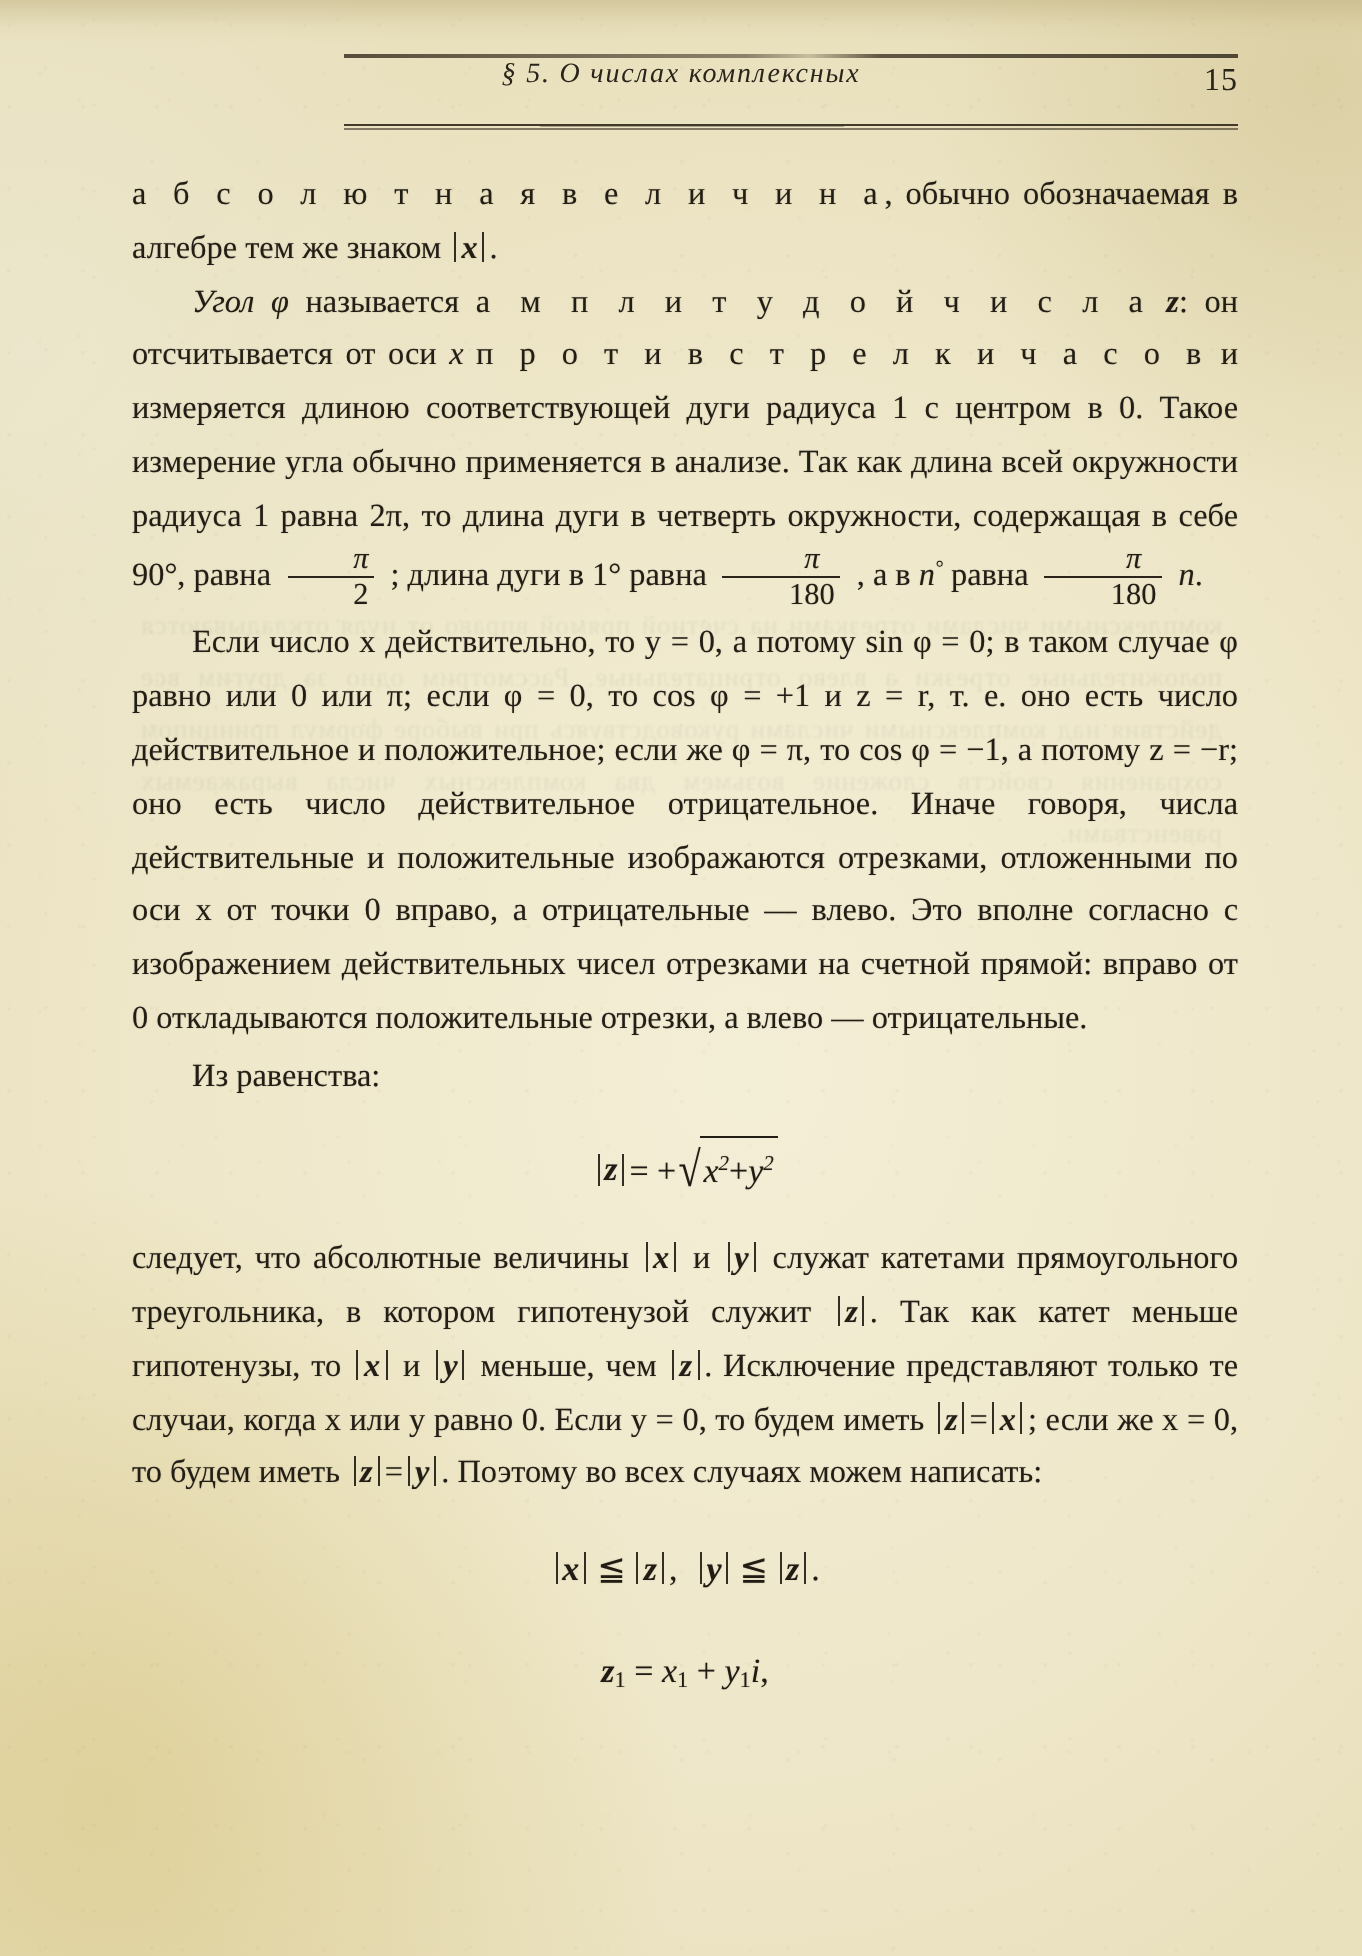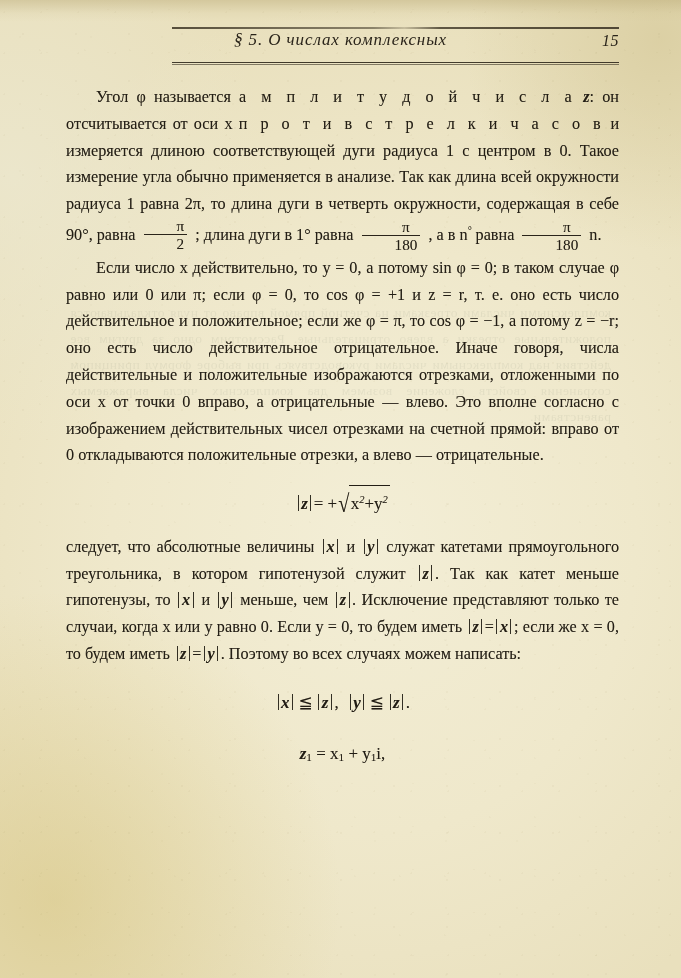--- a/index.html
+++ b/index.html
@@ -79,28 +79,27 @@
     position: absolute;
     left: 22%; width: 34%; top: 0; height: 100%;
     background: linear-gradient(180deg, rgba(60,52,36,0.35) 0%, rgba(60,52,36,0.35) 45%,
                 transparent 46%, transparent 100%);
   }
   .running-title {
     position: absolute;
     left: 0; right: 0; top: 30px;
     text-align: center;
     font-style: italic;
-    font-size: 17px;
+    font-size: 14px;
     letter-spacing: 0.9px;
     color: #2a241a;
   }
   .folio {
     position: absolute;
     right: 62px; top: 32px;
-    font-style: italic;
     font-size: 16px;
     letter-spacing: 0.5px;
     color: #2a241a;
   }
 
   
   .body {
     position: absolute;
     left: 66px;
     right: 62px;
@@ -111,20 +110,21 @@
     text-align: justify;
     text-justify: inter-word;
     font-size: 16.2px;
     line-height: 26.8px;
     color: #231e15;
     text-shadow: 0 0 0.6px rgba(35,30,21,0.35);
   }
   p.indent { text-indent: 30px; }
   .sp { letter-spacing: 3.4px; }
   i.v, .v {
+    font-style: italic;
     font-family: "Liberation Serif", "DejaVu Serif", serif;
   }
   .bold-v { font-style: italic; font-weight: bold; }
 
   
   .abs { white-space: nowrap; }
   .abs .bar {
     display: inline-block;
     width: 1px;
     height: 0.95em;
@@ -199,25 +199,27 @@
 
   <div class="content">
 
     <div class="head-rule-top"></div>
     <div class="running-title">§ 5. О числах комплексных</div>
     <div class="folio">15</div>
     <div class="head-rule-bot"></div>
 
     <div class="body">
 
+      <p><span class="sp">а б с о л ю т н а я   в е л и ч и н а</span><span>, обычно обозначаемая в алгебре тем же знаком</span> <span class="abs"><span class="bar"></span><span class="v bold-v">x</span><span class="bar"></span></span>.</p>
 
       <p class="indent"><span class="v">Угол</span> <span class="v">φ</span> <span>называется</span> <span class="sp">а м п л и т у д о й   ч и с л а</span> <span class="v bold-v">z</span><span>: он отсчитывается от оси</span> <span class="v">x</span> <span class="sp">п р о т и в   с т р е л к и   ч а с о в</span> <span>и измеряется длиною соответствующей дуги радиуса 1 с центром в 0. Такое измерение угла обычно применяется в анализе. Так как длина всей окружности радиуса 1 равна 2π, то длина дуги в четверть окружности, содержащая в себе 90°, равна</span> <span class="frac"><span class="num v">π</span><span class="den">2</span></span> <span>; длина дуги в 1° равна</span> <span class="frac big"><span class="num v">π</span><span class="den">180</span></span> <span>, а в</span> <span class="v">n</span><sup class="ex">°</sup> <span>равна</span> <span class="frac big"><span class="num v">π</span><span class="den">180</span></span> <span class="v">n</span><span>.</span></p>
 
       <p class="indent" style="margin-top:2px">Если число  x  действительно, то y = 0, а потому sin φ = 0; в таком случае  φ  равно или 0 или π; если φ = 0, то  cos φ = +1 и z = r, т. е. оно есть число действительное и положительное; если же φ = π, то cos φ = −1, а потому z = −r; оно есть число действительное отрицательное. Иначе говоря, числа действительные и положительные изображаются отрезками, отложенными по оси x от точки 0 вправо, а отрицательные — влево. Это вполне согласно с изображением действительных чисел отрезками на счетной прямой: вправо от 0 откладываются положительные отрезки, а влево — отрицательные.</p>
 
+      <p class="indent" style="margin-top:2px">Из равенства:</p>
 
       <p class="eq" style="margin-top:16px;margin-bottom:16px"><span class="abs"><span class="bar"></span><span class="v bold-v">z</span><span class="bar"></span></span><span>= +</span><span class="sqrt"><span class="radic">√</span><span class="rad-body"><span class="v">x</span><sup class="ex">2</sup><span>+</span><span class="v">y</span><sup class="ex">2</sup></span></span></p>
 
       <p><span>следует, что абсолютные величины</span> <span class="abs"><span class="bar"></span><span class="v bold-v">x</span><span class="bar"></span></span> <span>и</span> <span class="abs"><span class="bar"></span><span class="v bold-v">y</span><span class="bar"></span></span> <span>служат катетами прямоугольного треугольника, в котором гипотенузой служит</span> <span class="abs"><span class="bar"></span><span class="v bold-v">z</span><span class="bar"></span></span><span>. Так как катет меньше гипотенузы, то</span> <span class="abs"><span class="bar"></span><span class="v bold-v">x</span><span class="bar"></span></span> <span>и</span> <span class="abs"><span class="bar"></span><span class="v bold-v">y</span><span class="bar"></span></span> <span>меньше, чем</span> <span class="abs"><span class="bar"></span><span class="v bold-v">z</span><span class="bar"></span></span><span>. Исключение представляют только те случаи, когда  x  или  y  равно 0. Если  y = 0, то будем иметь</span> <span class="abs"><span class="bar"></span><span class="v bold-v">z</span><span class="bar"></span></span><span>=</span><span class="abs"><span class="bar"></span><span class="v bold-v">x</span><span class="bar"></span></span><span>; если же  x = 0, то будем иметь</span> <span class="abs"><span class="bar"></span><span class="v bold-v">z</span><span class="bar"></span></span><span>=</span><span class="abs"><span class="bar"></span><span class="v bold-v">y</span><span class="bar"></span></span><span>. Поэтому во всех случаях можем написать:</span></p>
 
       <p class="eq" style="margin-top:22px;margin-bottom:24px"><span class="abs"><span class="bar"></span><span class="v bold-v">x</span><span class="bar"></span></span><span class="leq">≦</span><span class="abs"><span class="bar"></span><span class="v bold-v">z</span><span class="bar"></span></span><span>,</span>&nbsp;&nbsp;<span class="abs"><span class="bar"></span><span class="v bold-v">y</span><span class="bar"></span></span><span class="leq">≦</span><span class="abs"><span class="bar"></span><span class="v bold-v">z</span><span class="bar"></span></span><span>.</span></p>
 
 
 
       <p class="eq" style="margin-top:20px"><span class="v bold-v">z</span><sub class="ix">1</sub> <span>=</span> <span class="v">x</span><sub class="ix">1</sub> <span>+</span> <span class="v">y</span><sub class="ix">1</sub><span class="v">i</span><span>,</span></p>

